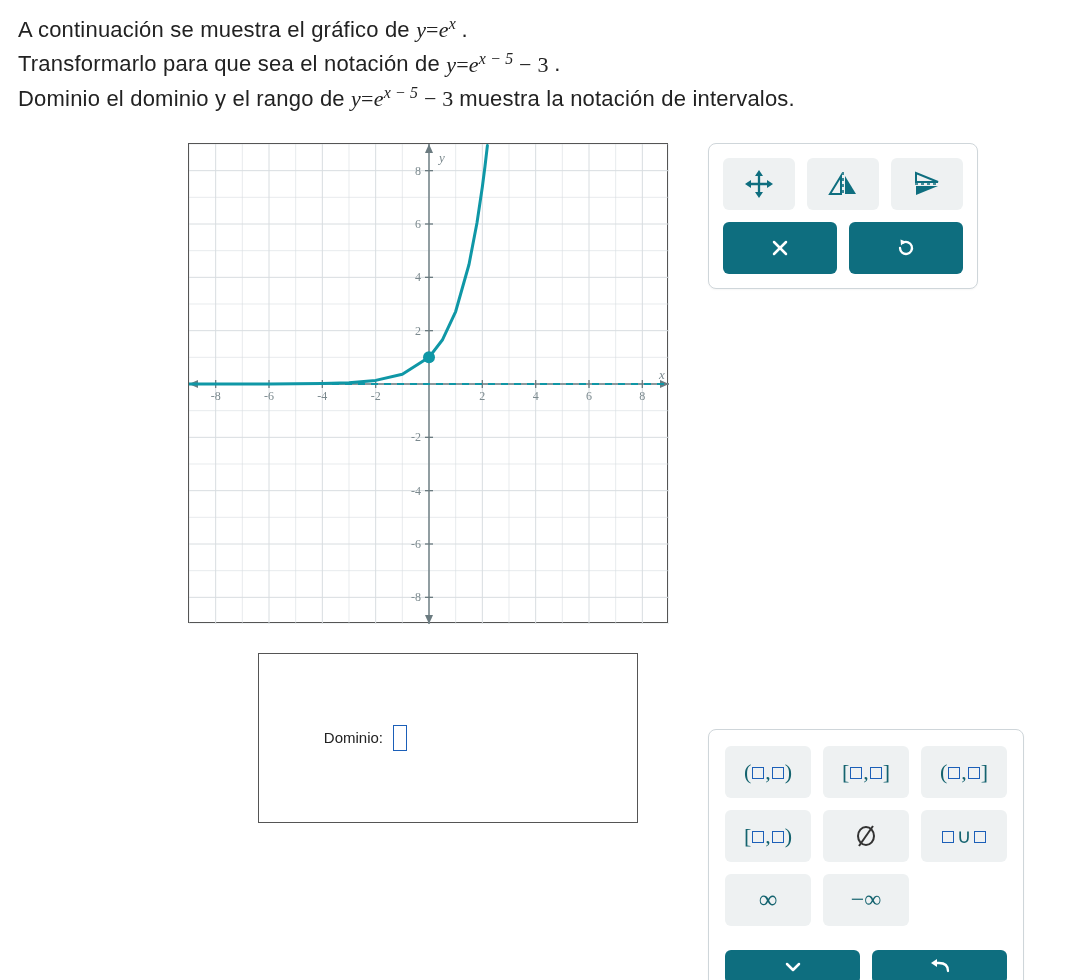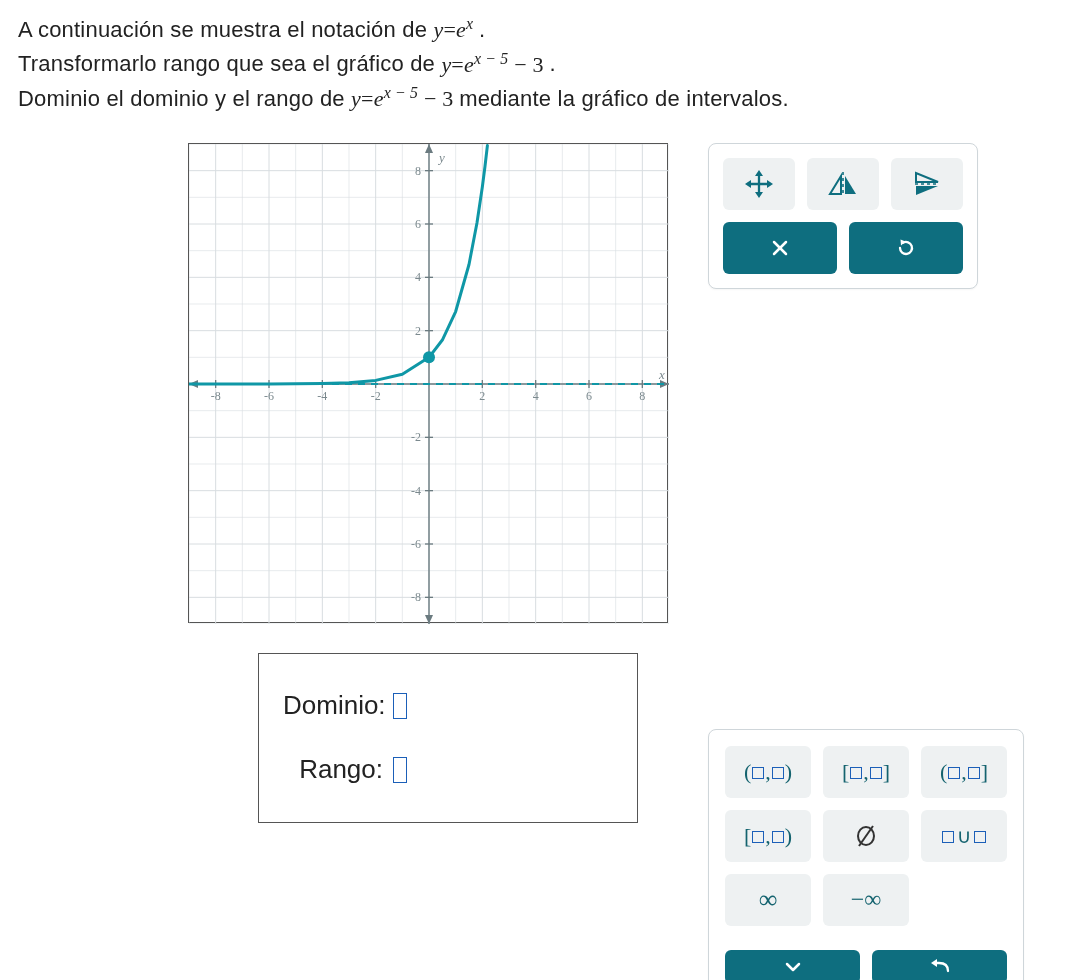--- a/index.html
+++ b/index.html
@@ -31,21 +31,21 @@
     width: 480px;
     height: 480px;
   }
 
   .answer-box {
     border: 1.5px solid #555;
     width: 380px;
     height: 170px;
     margin-left: 70px;
     padding: 20px 24px;
-    font-size: 26px;
+    font-size: 15px;
     display: flex;
     flex-direction: column;
     justify-content: space-around;
   }
   .ans-row { display: flex; align-items: center; gap: 10px; }
   .ans-row .lbl { width: 100px; text-align: right;}
   .ans-input {
     border: 1.5px solid #1b5fb8;
     width: 14px;
     height: 26px;
@@ -93,34 +93,34 @@
     grid-template-columns: 1fr 1fr;
     gap: 12px;
     margin-top: 12px;
   }
   .nav-strip .btn { height: 34px; }
 </style>
 </head>
 <body>
 
 <div class="prompt">
-  <span>A continuación se muestra el notación de </span>
+  <span>A continuación se muestra el gráfico de </span>
   <span class="math">
     <span>y</span><span class="n">=</span><span>e</span><sup>x</sup>
   </span><span> .</span><br>
 
-  <span>Transformarlo rango que sea el gráfico de </span>
+  <span>Transformarlo para que sea el notación de </span>
   <span class="math">
     <span>y</span><span class="n">=</span><span>e</span><sup>x − 5</sup><span class="n"> − 3</span>
   </span><span>.</span><br>
 
   <span>Dominio el dominio y el rango de </span>
   <span class="math">
     <span>y</span><span class="n">=</span><span>e</span><sup>x − 5</sup><span class="n"> − 3</span>
-  </span><span> mediante la gráfico de intervalos.</span>
+  </span><span> muestra la notación de intervalos.</span>
 </div>
 
 <div class="work-area">
   <div class="left-col">
 
     <div class="graph-box">
       <svg id="graph-svg" width="480" height="480" viewBox="0 0 480 480">
         <g id="grid-group">
             <line x1="0" y1="0" x2="0" y2="480" stroke="#d8dde0" stroke-width="0.6"></line>
             <line x1="26.666666666666664" y1="0" x2="26.666666666666664" y2="480" stroke="#d8dde0" stroke-width="1"></line>
@@ -213,24 +213,20 @@
         <text x="250" y="18" font-family="Times New Roman, serif" font-style="italic" font-size="13" fill="#7b898e">y</text>
         <text x="470" y="235" font-family="Times New Roman, serif" font-style="italic" font-size="13" fill="#7b898e">x</text>
       </svg>
     </div>
 
     <div class="answer-box">
       <div class="ans-row">
         <span class="lbl">Dominio:</span>
         <span class="ans-input"></span>
       </div>
-      <div class="ans-row">
-        <span class="lbl">Rango:</span>
-        <span class="ans-input"></span>
-      </div>
     </div>
   </div>
 
   <div class="right-col">
 
     <div class="tool-panel transform">
       <div class="btn light">
         <svg width="30" height="30" viewBox="0 0 30 30">
           <g stroke="#0e6e7f" stroke-width="2.3" fill="#0e6e7f" stroke-linecap="round">
             <line x1="15" y1="4" x2="15" y2="26"></line>

